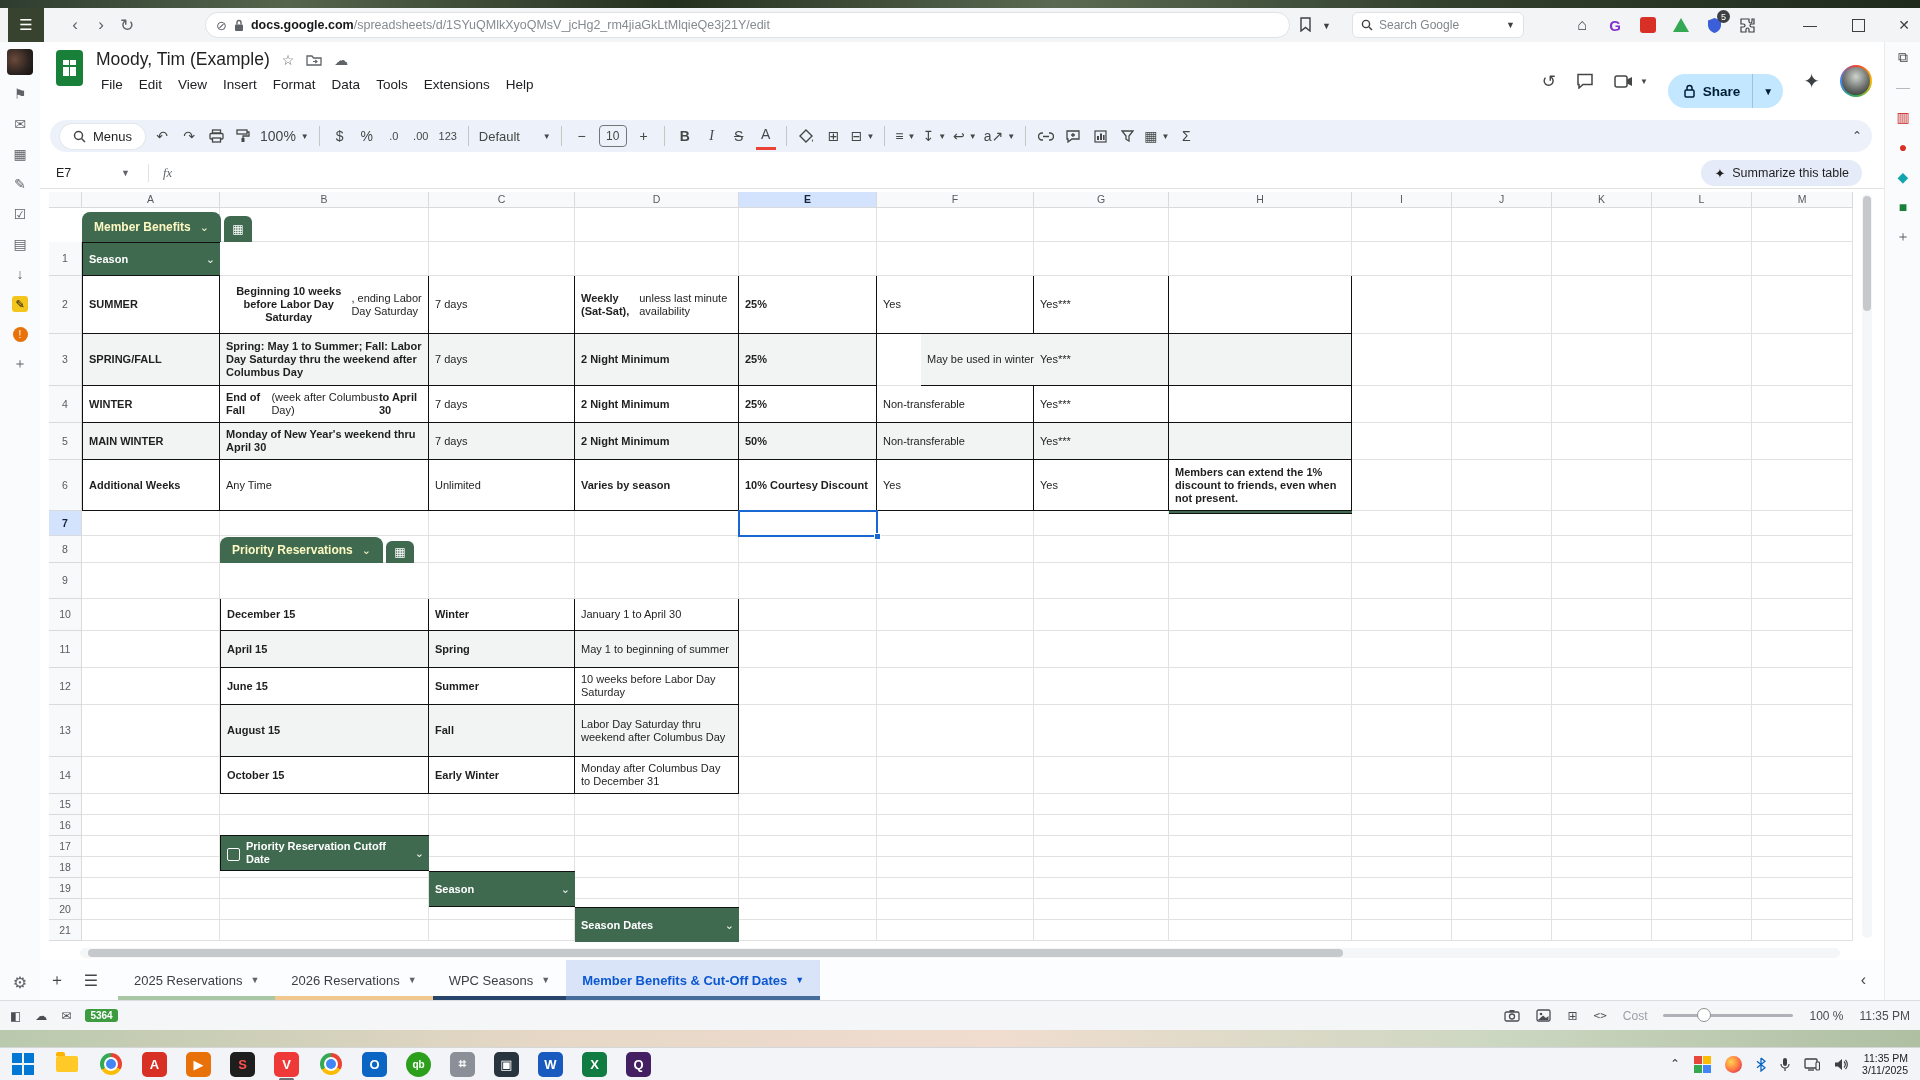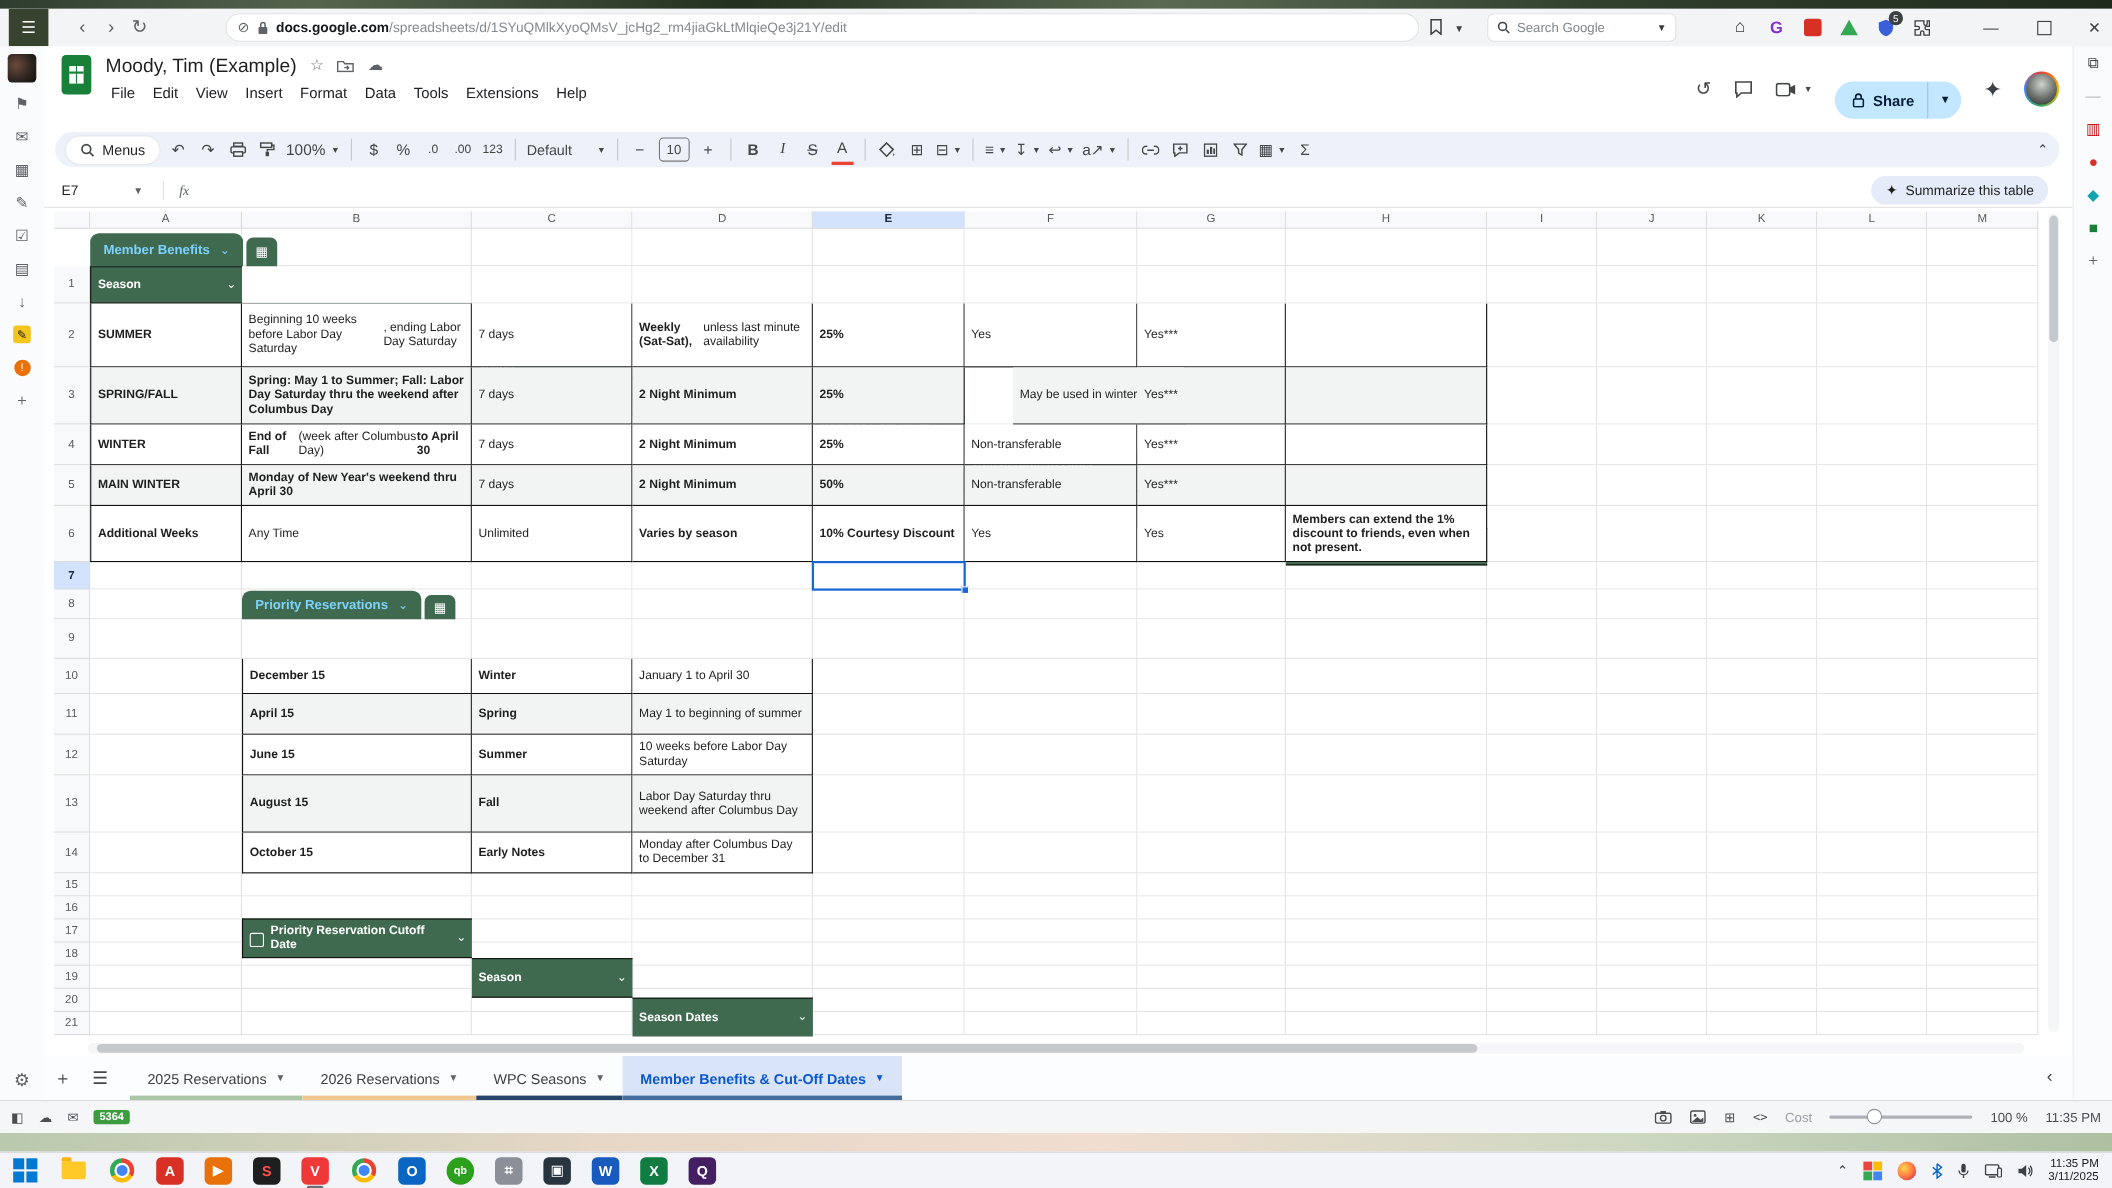--- a/index.html
+++ b/index.html
@@ -93,21 +93,21 @@
     justify-content:center;padding:0;color:#575b5f;font-size:10.5px;}
   .selhdr{background:#d3e3fd !important;color:#18233d !important;font-weight:700;}
   .thead{background:#3f6a4f;color:#fff;font-weight:700;border-bottom:1px solid #111;position:relative;padding-right:18px;}
   .thead .chev{position:absolute;right:5px;top:50%;transform:translateY(-50%);font-weight:400;font-size:11px;opacity:.95;}
   .thead .calic{display:inline-block;width:11px;height:11px;border:1.3px solid #fff;border-radius:2px;margin-right:6px;
     position:relative;top:1px;flex:none;}
   .tcell{background:#fff;border-right:1px solid #111;border-bottom:1px solid #111;}
   .tcell.bandg{background:#f2f3f3;}
   .tl{border-left:1px solid #111;} .tt{border-top:1px solid #111;}
   .chip{position:absolute;display:flex;align-items:flex-end;z-index:3;}
-  .chip .lab{background:#3f6a4f;color:#7dd3fc;font-size:12px;font-weight:700;border-radius:8px 8px 0 0;
+  .chip .lab{background:#3f6a4f;color:#fef9c3;font-size:12px;font-weight:700;border-radius:8px 8px 0 0;
     display:flex;align-items:center;gap:9px;padding:0 12px;}
   .chip .tblic{background:#3f6a4f;color:#fff;border-radius:6px 6px 0 0;width:28px;display:flex;align-items:center;
     justify-content:center;margin-left:3px;font-size:12px;font-weight:400;}
   .chip .chev{font-weight:400;font-size:11px;}
   .selbox{position:absolute;border:2px solid #1967d2;z-index:4;box-sizing:border-box;}
   .selhandle{position:absolute;width:7px;height:7px;background:#1967d2;border:1px solid #fff;z-index:5;box-sizing:border-box;}
   .vscroll{position:absolute;right:12px;top:152px;width:10px;height:744px;background:#f5f6f7;border-radius:5px;}
   .vthumb{position:absolute;left:1px;top:2px;width:8px;height:115px;background:#c6c9cc;border-radius:4px;}
   .hscroll{position:absolute;left:40px;top:906px;width:1760px;height:10px;background:#f5f6f7;border-radius:5px;}
   .hthumb{position:absolute;left:8px;top:1px;height:8px;width:1255px;background:#c6c9cc;border-radius:4px;}
@@ -757,21 +757,21 @@
           <span class="chev">⌄</span>
         </div>
         <div class="gcell thead tt" style="left: 1120px; top: 50px; width: 183px; height: 34px;">
           <span>Notes</span>
           <span class="chev">⌄</span>
         </div>
         <div class="gcell tcell tl" style="left: 33px; top: 84px; width: 138px; height: 58px;">
           <span style="font-weight: 700;">SUMMER</span>
         </div>
         <div class="gcell tcell" style="left: 171px; top: 84px; width: 209px; height: 58px;">
-          <span style="font-weight: 400;">Beginning 10 weeks before Labor Day Saturday</span>
+          <span style="font-weight: 700; text-align: center;">Beginning 10 weeks before Labor Day Saturday</span>
           <span>, ending Labor Day Saturday</span>
         </div>
         <div class="gcell tcell" style="left: 380px; top: 84px; width: 146px; height: 58px;">
           <span>7 days</span>
         </div>
         <div class="gcell tcell" style="left: 526px; top: 84px; width: 164px; height: 58px;">
           <span style="font-weight: 700;">Weekly (Sat-Sat),</span>
           <span> unless last minute availability</span>
         </div>
         <div class="gcell tcell" style="left: 690px; top: 84px; width: 138px; height: 58px;">
@@ -922,21 +922,21 @@
         <div class="gcell tcell bandg" style="left: 380px; top: 513px; width: 146px; height: 52px;">
           <span style="font-weight: 700;">Fall</span>
         </div>
         <div class="gcell tcell bandg" style="left: 526px; top: 513px; width: 164px; height: 52px;">
           <span>Labor Day Saturday thru weekend after Columbus Day</span>
         </div>
         <div class="gcell tcell tl" style="left: 171px; top: 565px; width: 209px; height: 37px;">
           <span style="font-weight: 700;">October 15</span>
         </div>
         <div class="gcell tcell" style="left: 380px; top: 565px; width: 146px; height: 37px;">
-          <span style="font-weight: 700;">Early Notes</span>
+          <span style="font-weight: 700;">Early Winter</span>
         </div>
         <div class="gcell tcell" style="left: 526px; top: 565px; width: 164px; height: 37px;">
           <span>Monday after Columbus Day to December 31</span>
         </div>
         <div class="chip" style="left: 33px; top: 20px; height: 30px;">
           <div class="lab" style="height: 30px;">
             <span>Member Benefits</span>
             <span class="chev">⌄</span>
           </div>
           <div class="tblic" style="height: 26px;">▦</div>

